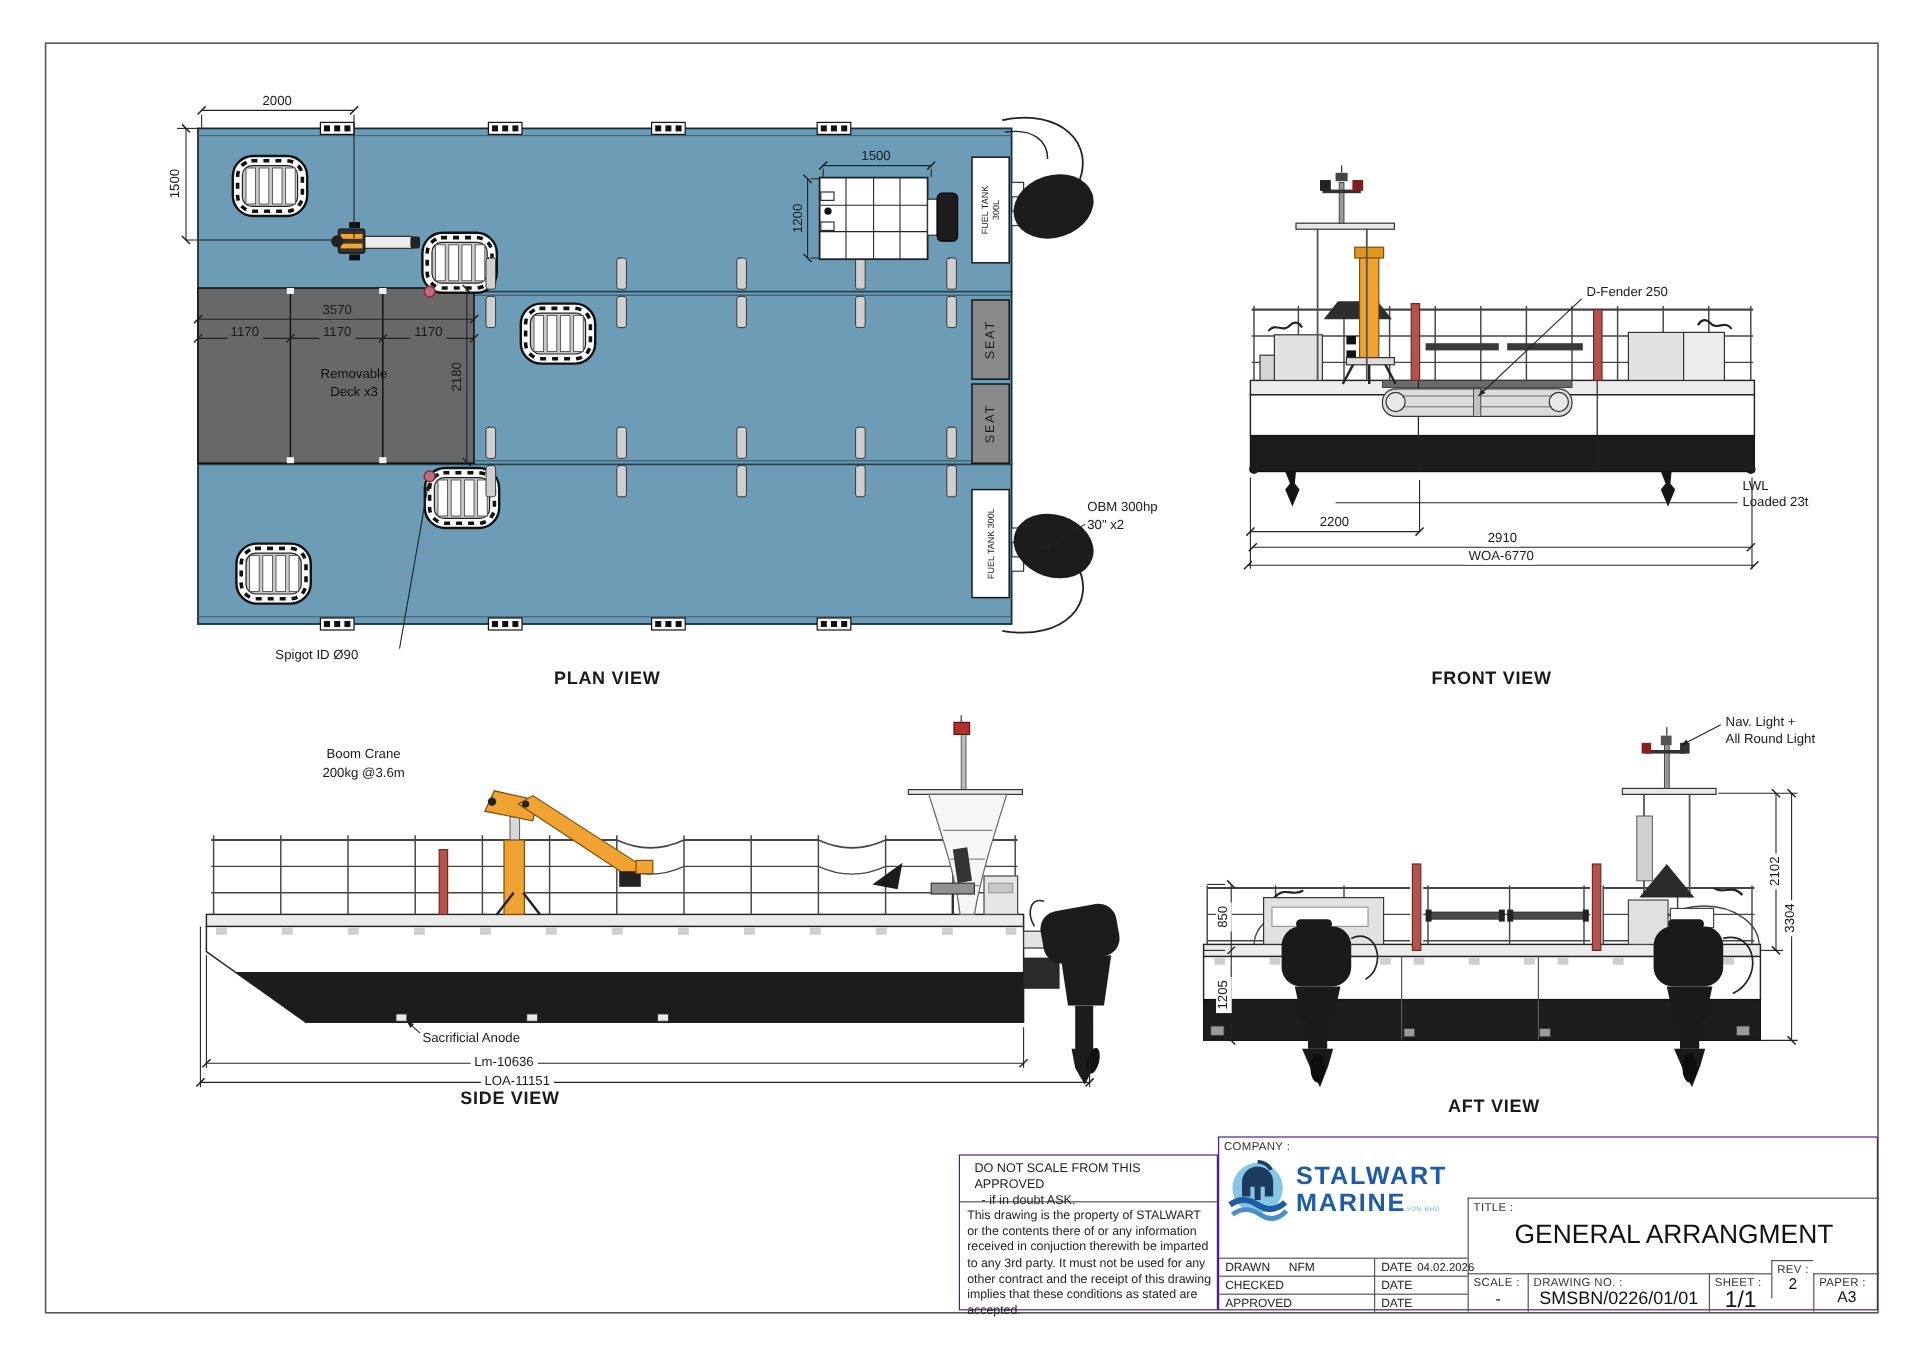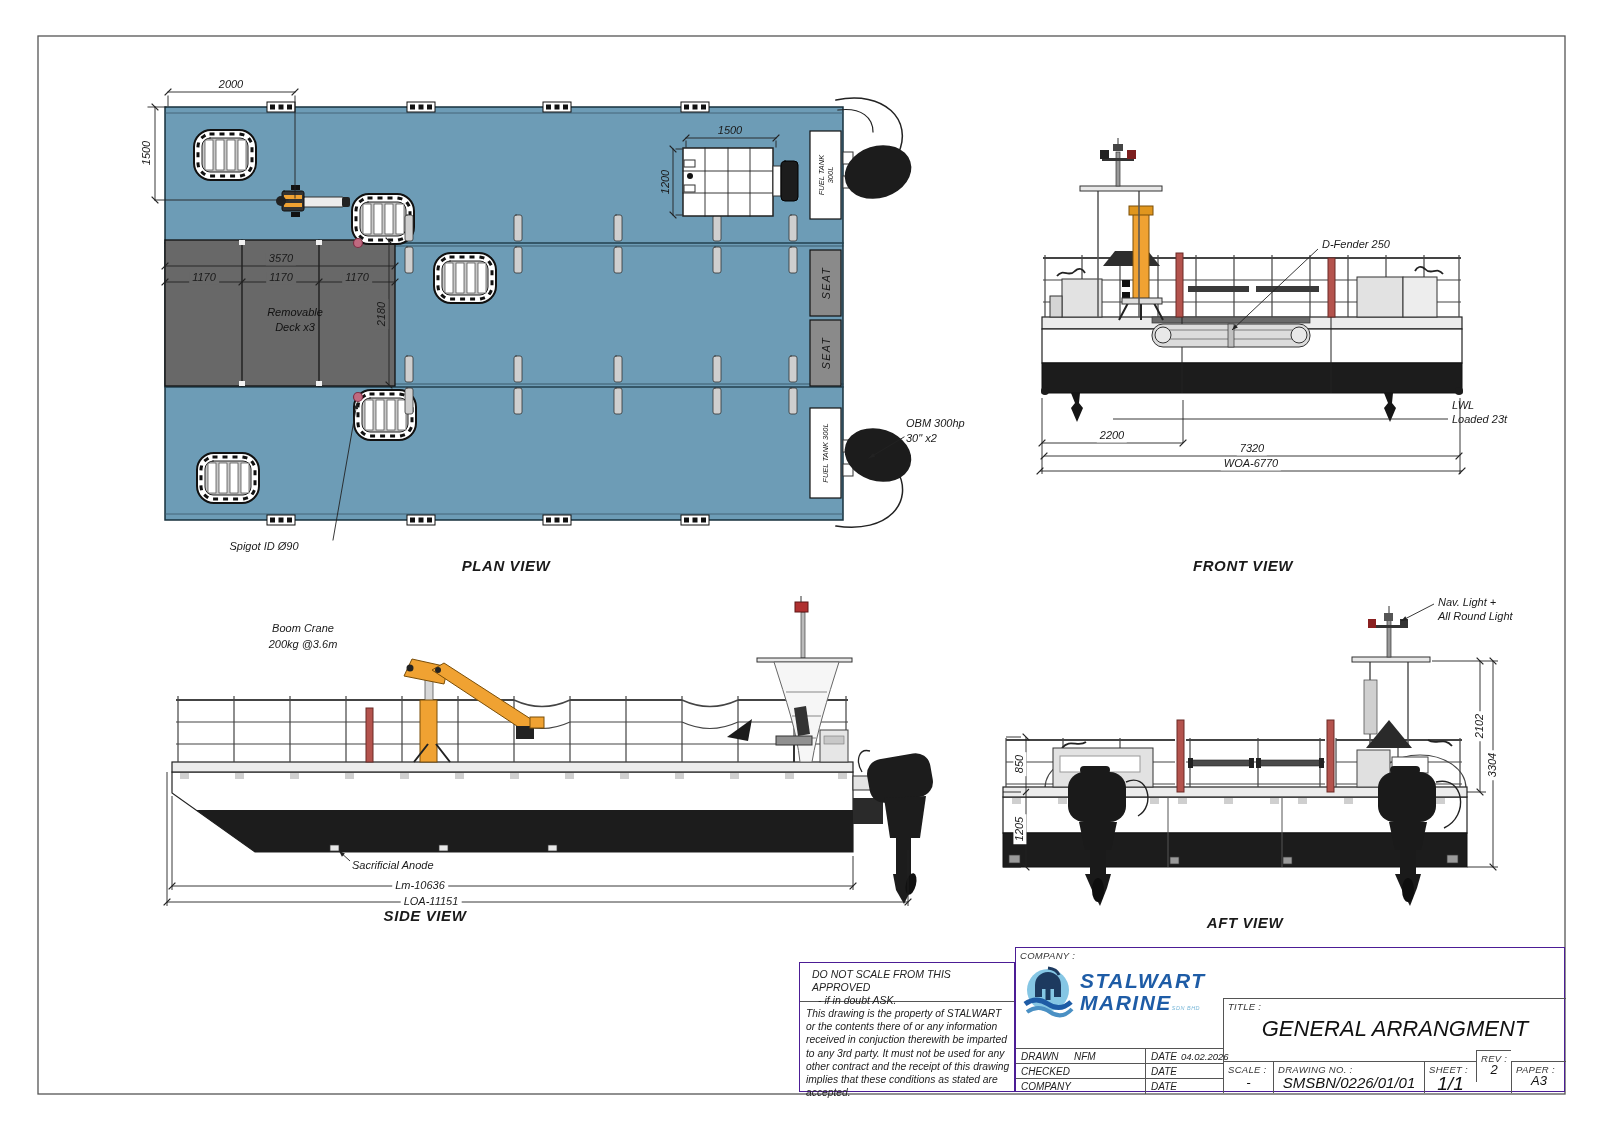--- a/index.html
+++ b/index.html
@@ -1,17 +1,17 @@
 <!DOCTYPE html>
 <html><head>
 <meta charset="utf-8">
 <style>
   html,body{margin:0;padding:0;background:#ffffff;}
   #page{position:relative;width:1600px;height:1131px;background:#fff;overflow:hidden;
-        font-family:"Liberation Sans",sans-serif;font-style:italic;}
+        font-family:"Liberation Sans",sans-serif;}
   svg{position:absolute;left:0;top:0;}
   .t{position:absolute;font-family:"Liberation Sans",sans-serif;font-size:11px;color:#1a1a1a;
      white-space:nowrap;line-height:1.2;}
   .c{transform:translate(-50%,-50%);}
   .r{transform:translate(-50%,-50%) rotate(-90deg);}
   .bgw{background:#fff;padding:0 3px;}
   .bgg{background:#686868;padding:0 3px;}
   .ttl{font-weight:bold;font-size:15px;letter-spacing:.6px;}
   .sm{font-size:7.5px;text-align:center;line-height:1.25;}
   .seatf{font-size:10.5px;letter-spacing:1.5px;}
@@ -452,21 +452,21 @@
   <div class="t r seatf" style="left:826px;top:353px">SEAT</div>
   <div class="t" style="left:906px;top:417px">OBM 300hp</div>
   <div class="t" style="left:906px;top:432px">30" x2</div>
   <div class="t c" style="left:264px;top:547px">Spigot ID Ø90</div>
   <div class="t c ttl" style="left:506px;top:566px">PLAN VIEW</div>
 </div>
 
 <div>
   <div class="t" style="left:1322px;top:238px">D-Fender 250</div>
   <div class="t c bgw" style="left:1112px;top:436px">2200</div>
-  <div class="t c bgw" style="left:1252px;top:449px">7320</div>
+  <div class="t c bgw" style="left:1252px;top:449px">2910</div>
   <div class="t c bgw" style="left:1251px;top:464px">WOA-6770</div>
   <div class="t" style="left:1452px;top:399px">LWL</div>
   <div class="t" style="left:1452px;top:413px">Loaded 23t</div>
   <div class="t c ttl" style="left:1243px;top:566px">FRONT VIEW</div>
 </div>
 
 <div>
   <div class="t c" style="left:303px;top:629px">Boom Crane</div>
   <div class="t c" style="left:303px;top:645px">200kg @3.6m</div>
   <div class="t" style="left:352px;top:859px">Sacrificial Anode</div>
@@ -518,21 +518,21 @@
           <span style="left:35px;font-size:9.5px">04.02.2026</span>
         </div>
   </div>
   <div class="trow" style="top:115px">
     <span style="left:5px">CHECKED</span>
     <div class="datecol">
           <span style="left:5px">DATE</span>
         </div>
   </div>
   <div class="trow" style="top:130px">
-    <span style="left:5px">COMPANY</span>
+    <span style="left:5px">APPROVED</span>
     <div class="datecol">
           <span style="left:5px">DATE</span>
         </div>
   </div>
 
   <div class="cell" id="title-cell">
     <div class="lbl">TITLE :</div>
     <div class="cv" style="top:17px;font-size:22px">GENERAL ARRANGMENT</div>
   </div>
   <div class="cell" id="scale-cell">

